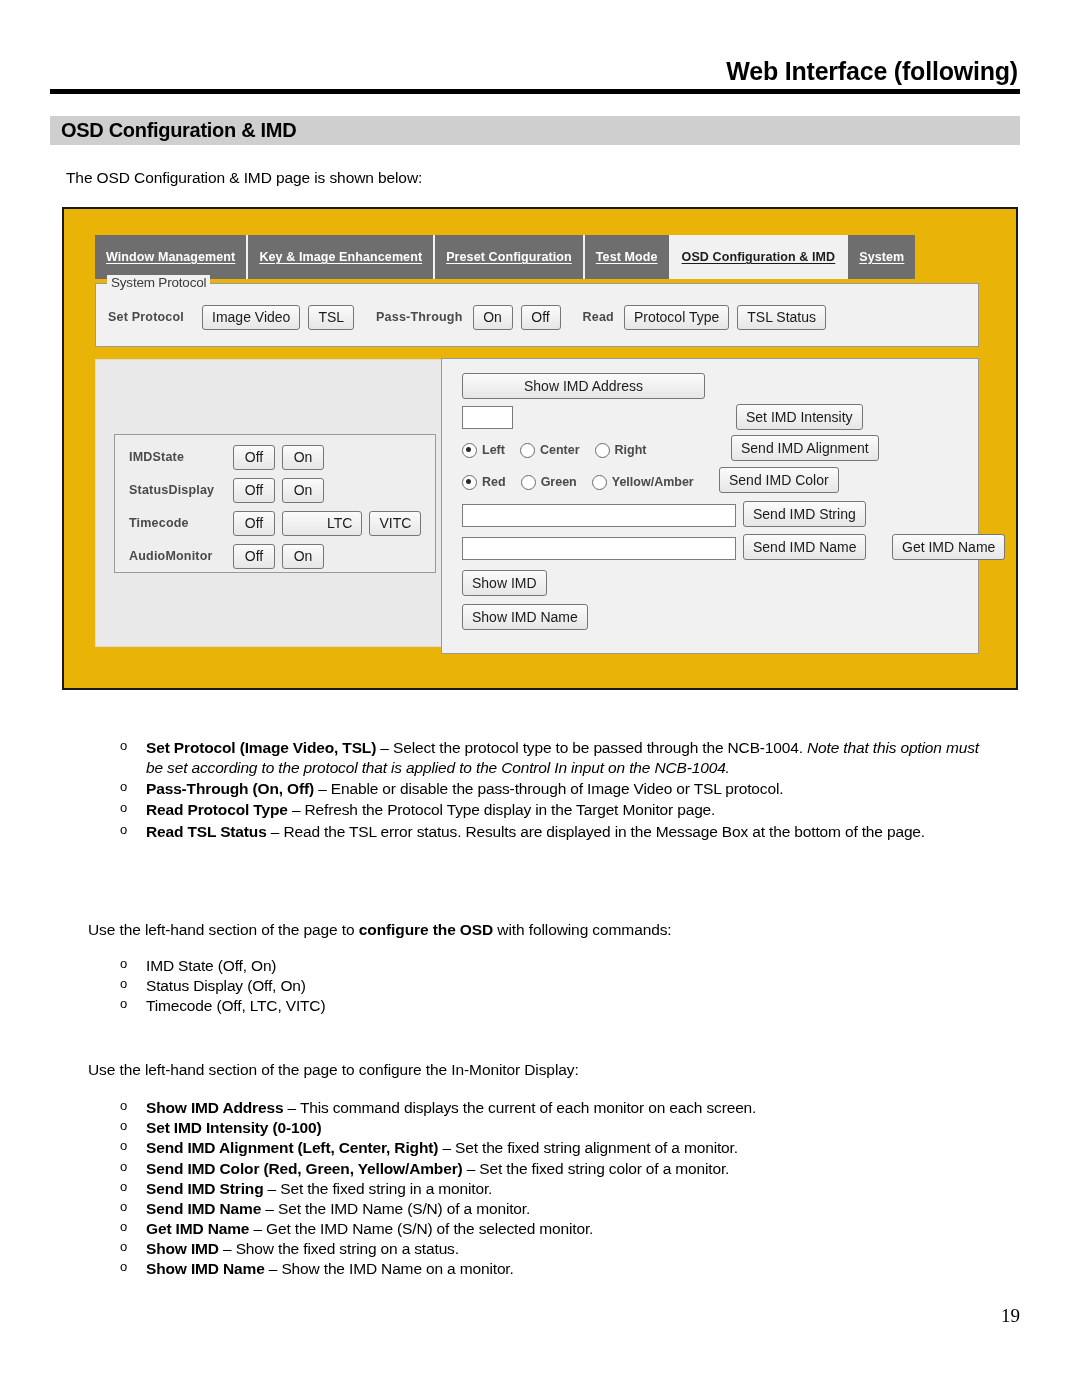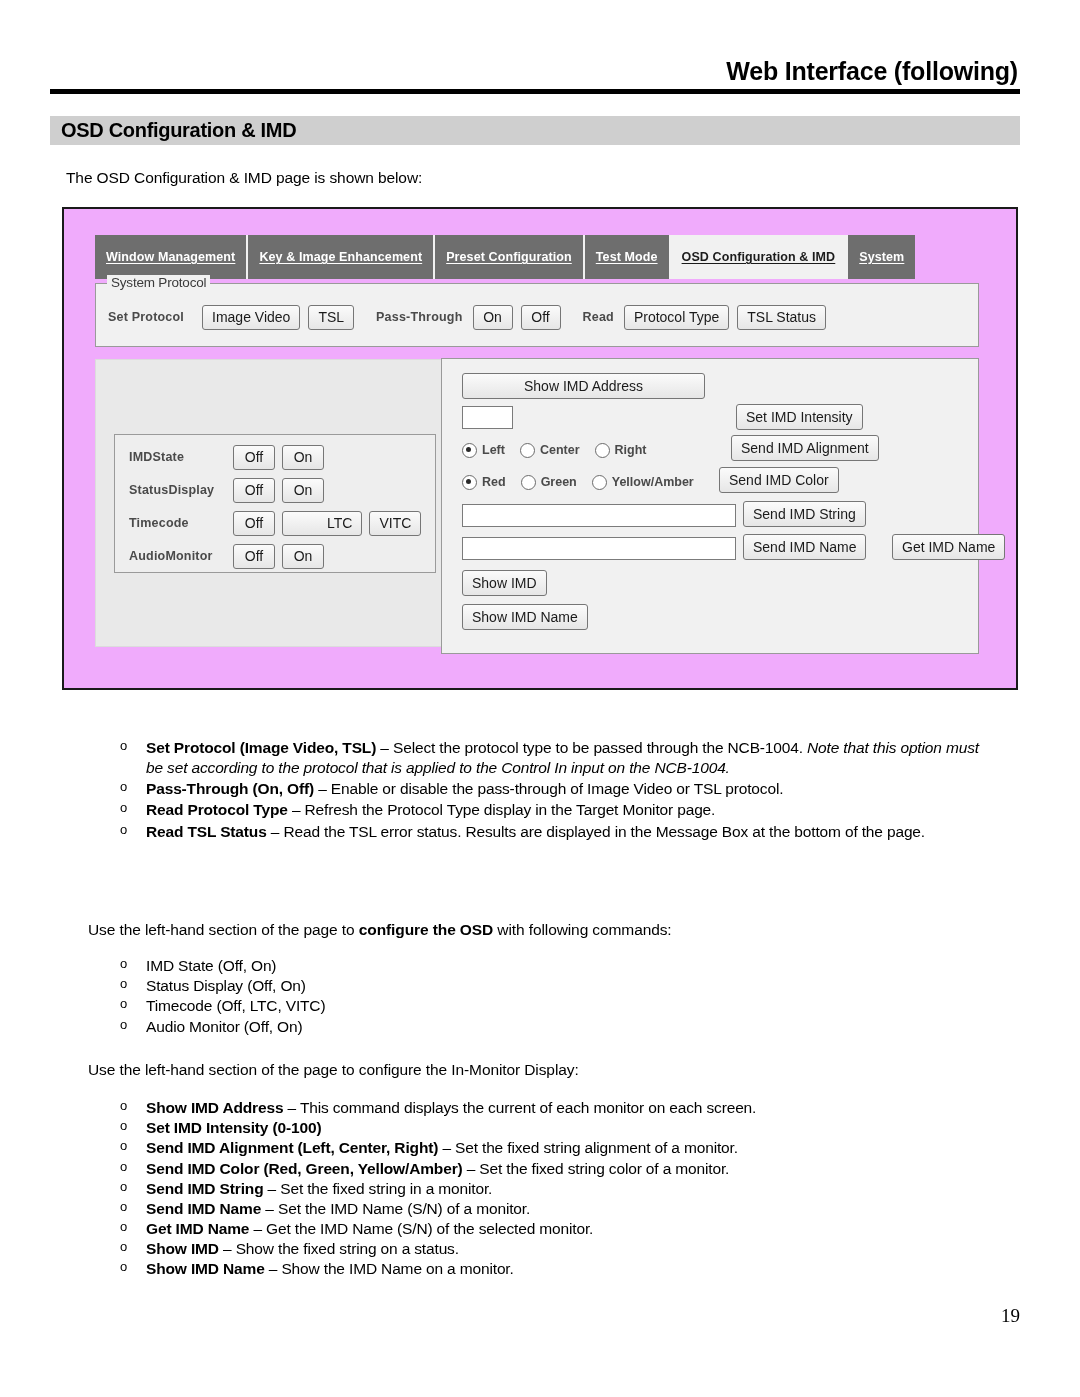--- a/index.html
+++ b/index.html
@@ -66,21 +66,21 @@
   .intro-para { left: 66px; top: 168px; width: 900px; }
 
   
   .figure {
     position: absolute;
     left: 62px;
     top: 207px;
     width: 956px;
     height: 483px;
     border: 2px solid #1a1a1a;
-    background: #f0abfc;
+    background: #eab308;
     box-sizing: border-box;
   }
 
   
   .tabbar {
     position: absolute;
     left: 31px;
     top: 26px;
     display: flex;
     align-items: flex-end;
@@ -449,21 +449,20 @@
 </div>
 
 <div class="body-text" style="top:920px;">
   <p class="lead" style="margin:0 0 16px 0;">
     <span>Use the left-hand section of the page to </span><span class="b">configure the OSD</span><span> with following commands:</span>
   </p>
   <ul class="bullets tight">
     <li>IMD State (Off, On)</li>
     <li>Status Display (Off, On)</li>
     <li>Timecode (Off, LTC, VITC)</li>
-    <li>Audio Monitor (Off, On)</li>
   </ul>
 </div>
 
 <div class="body-text" style="top:1060px;">
   <p class="lead" style="margin:0 0 18px 0;">Use the left-hand section of the page to configure the In-Monitor Display:</p>
   <ul class="bullets tight">
     <li>
       <span class="b">Show IMD Address</span><span> – This command displays the current of each monitor on each screen.</span>
     </li>
     <li>

